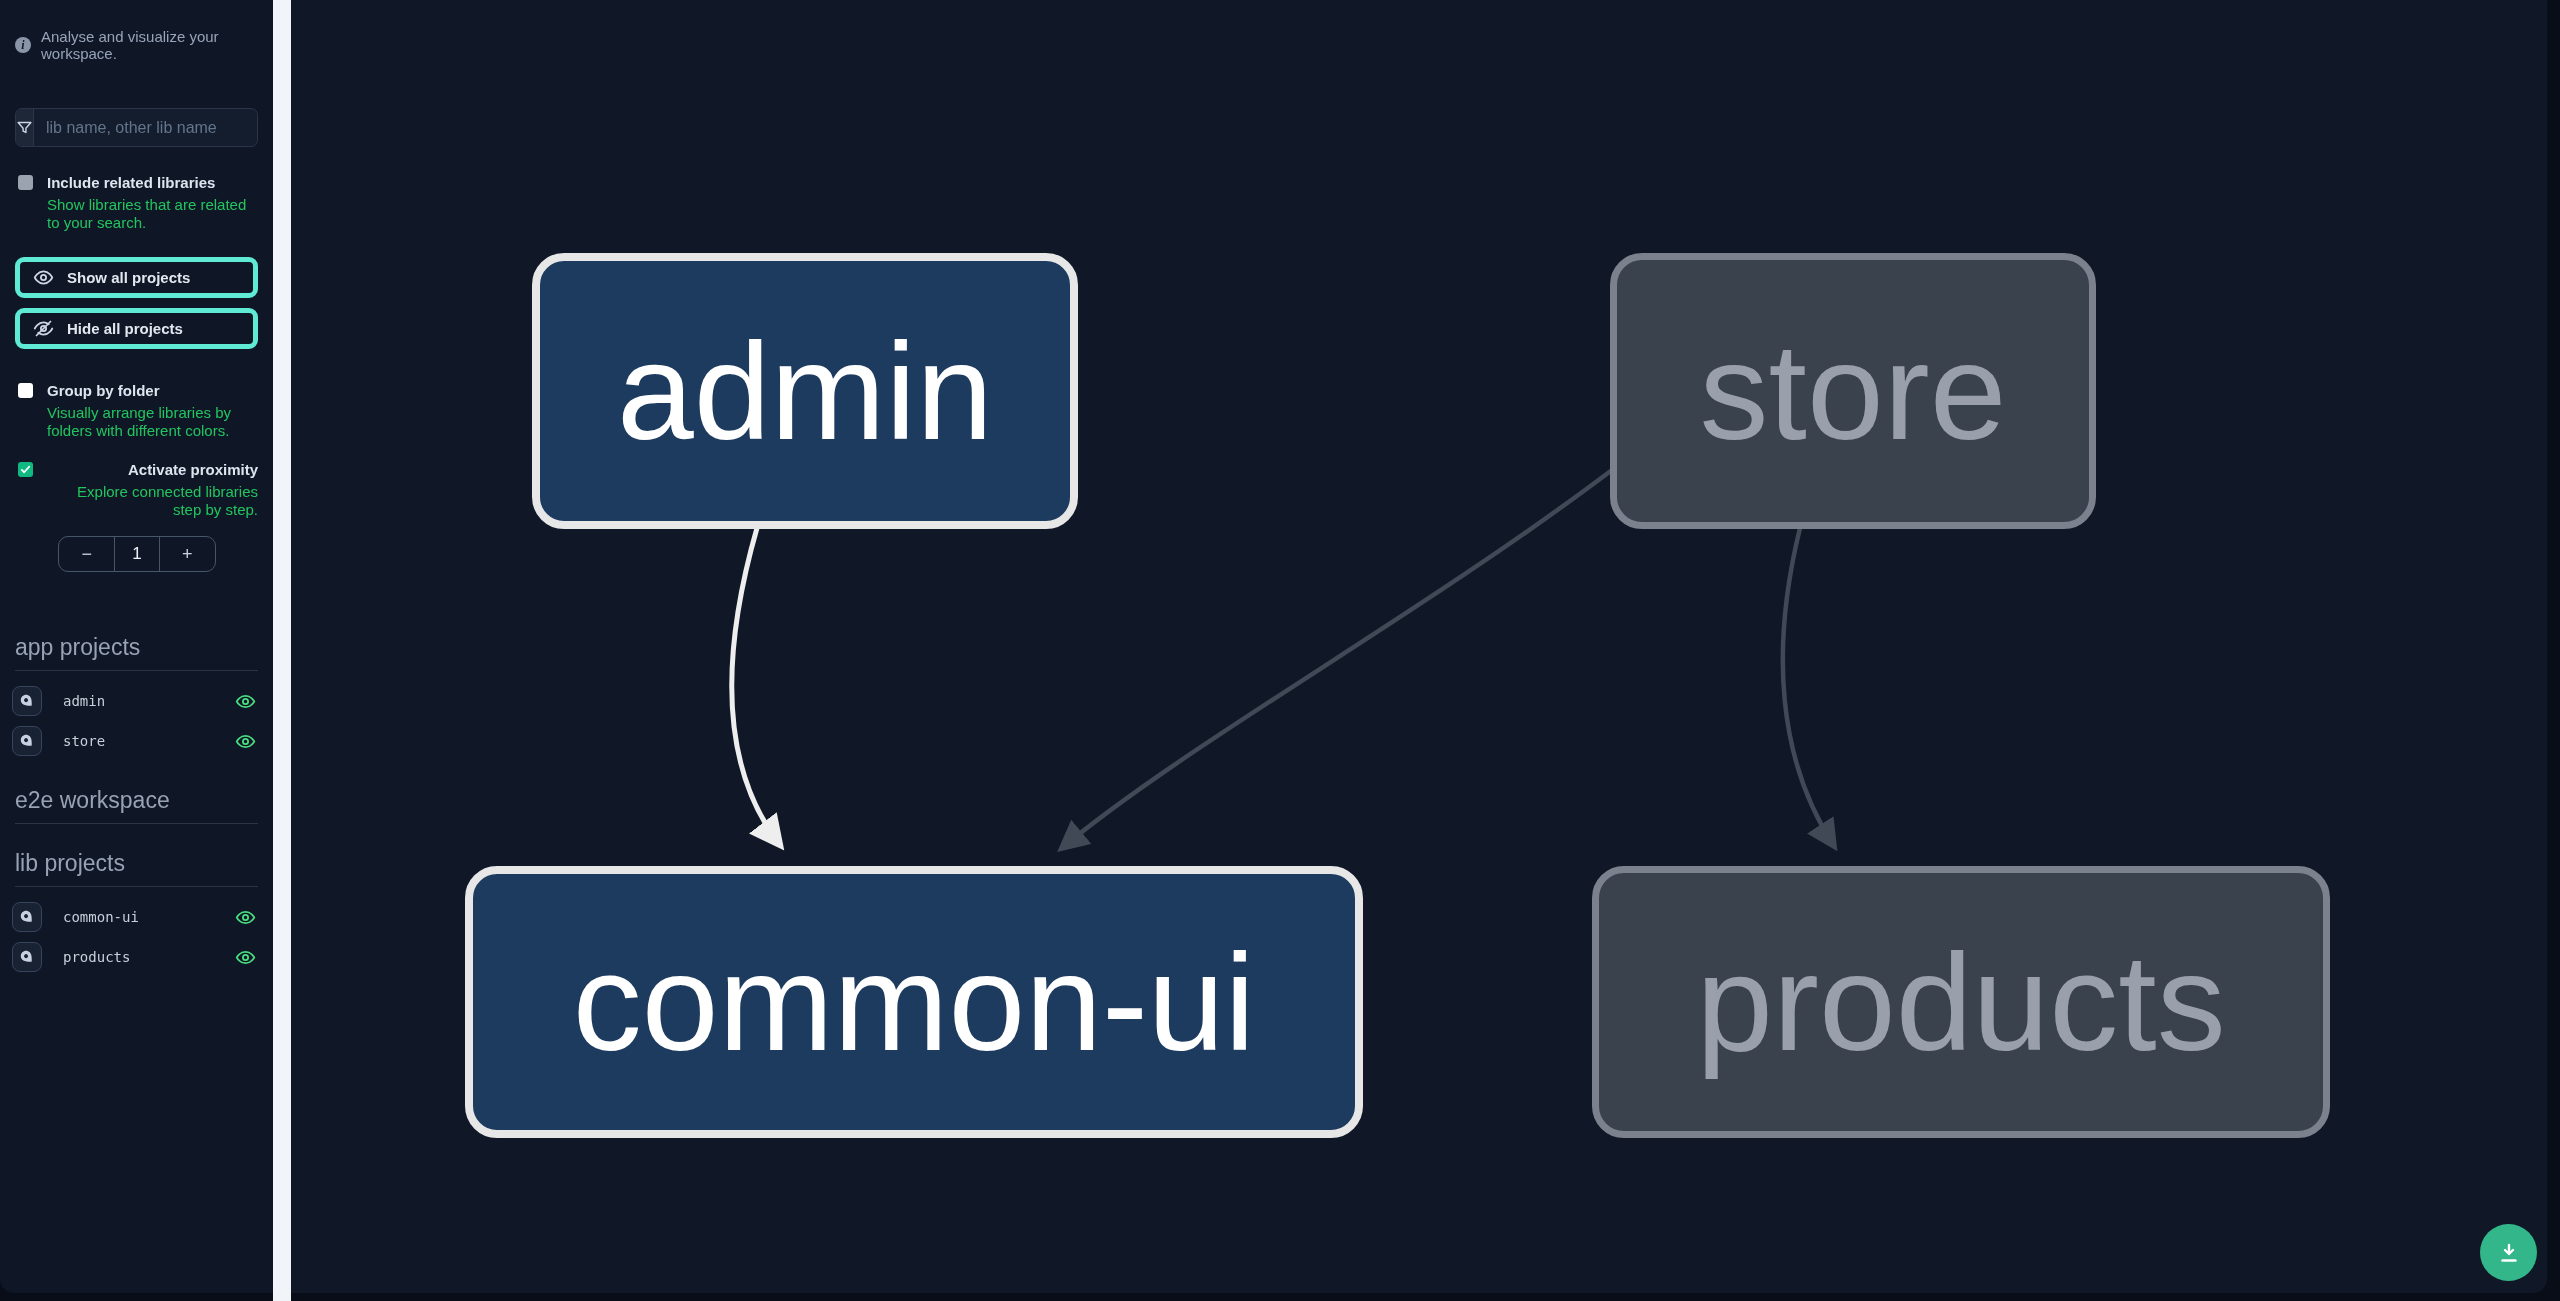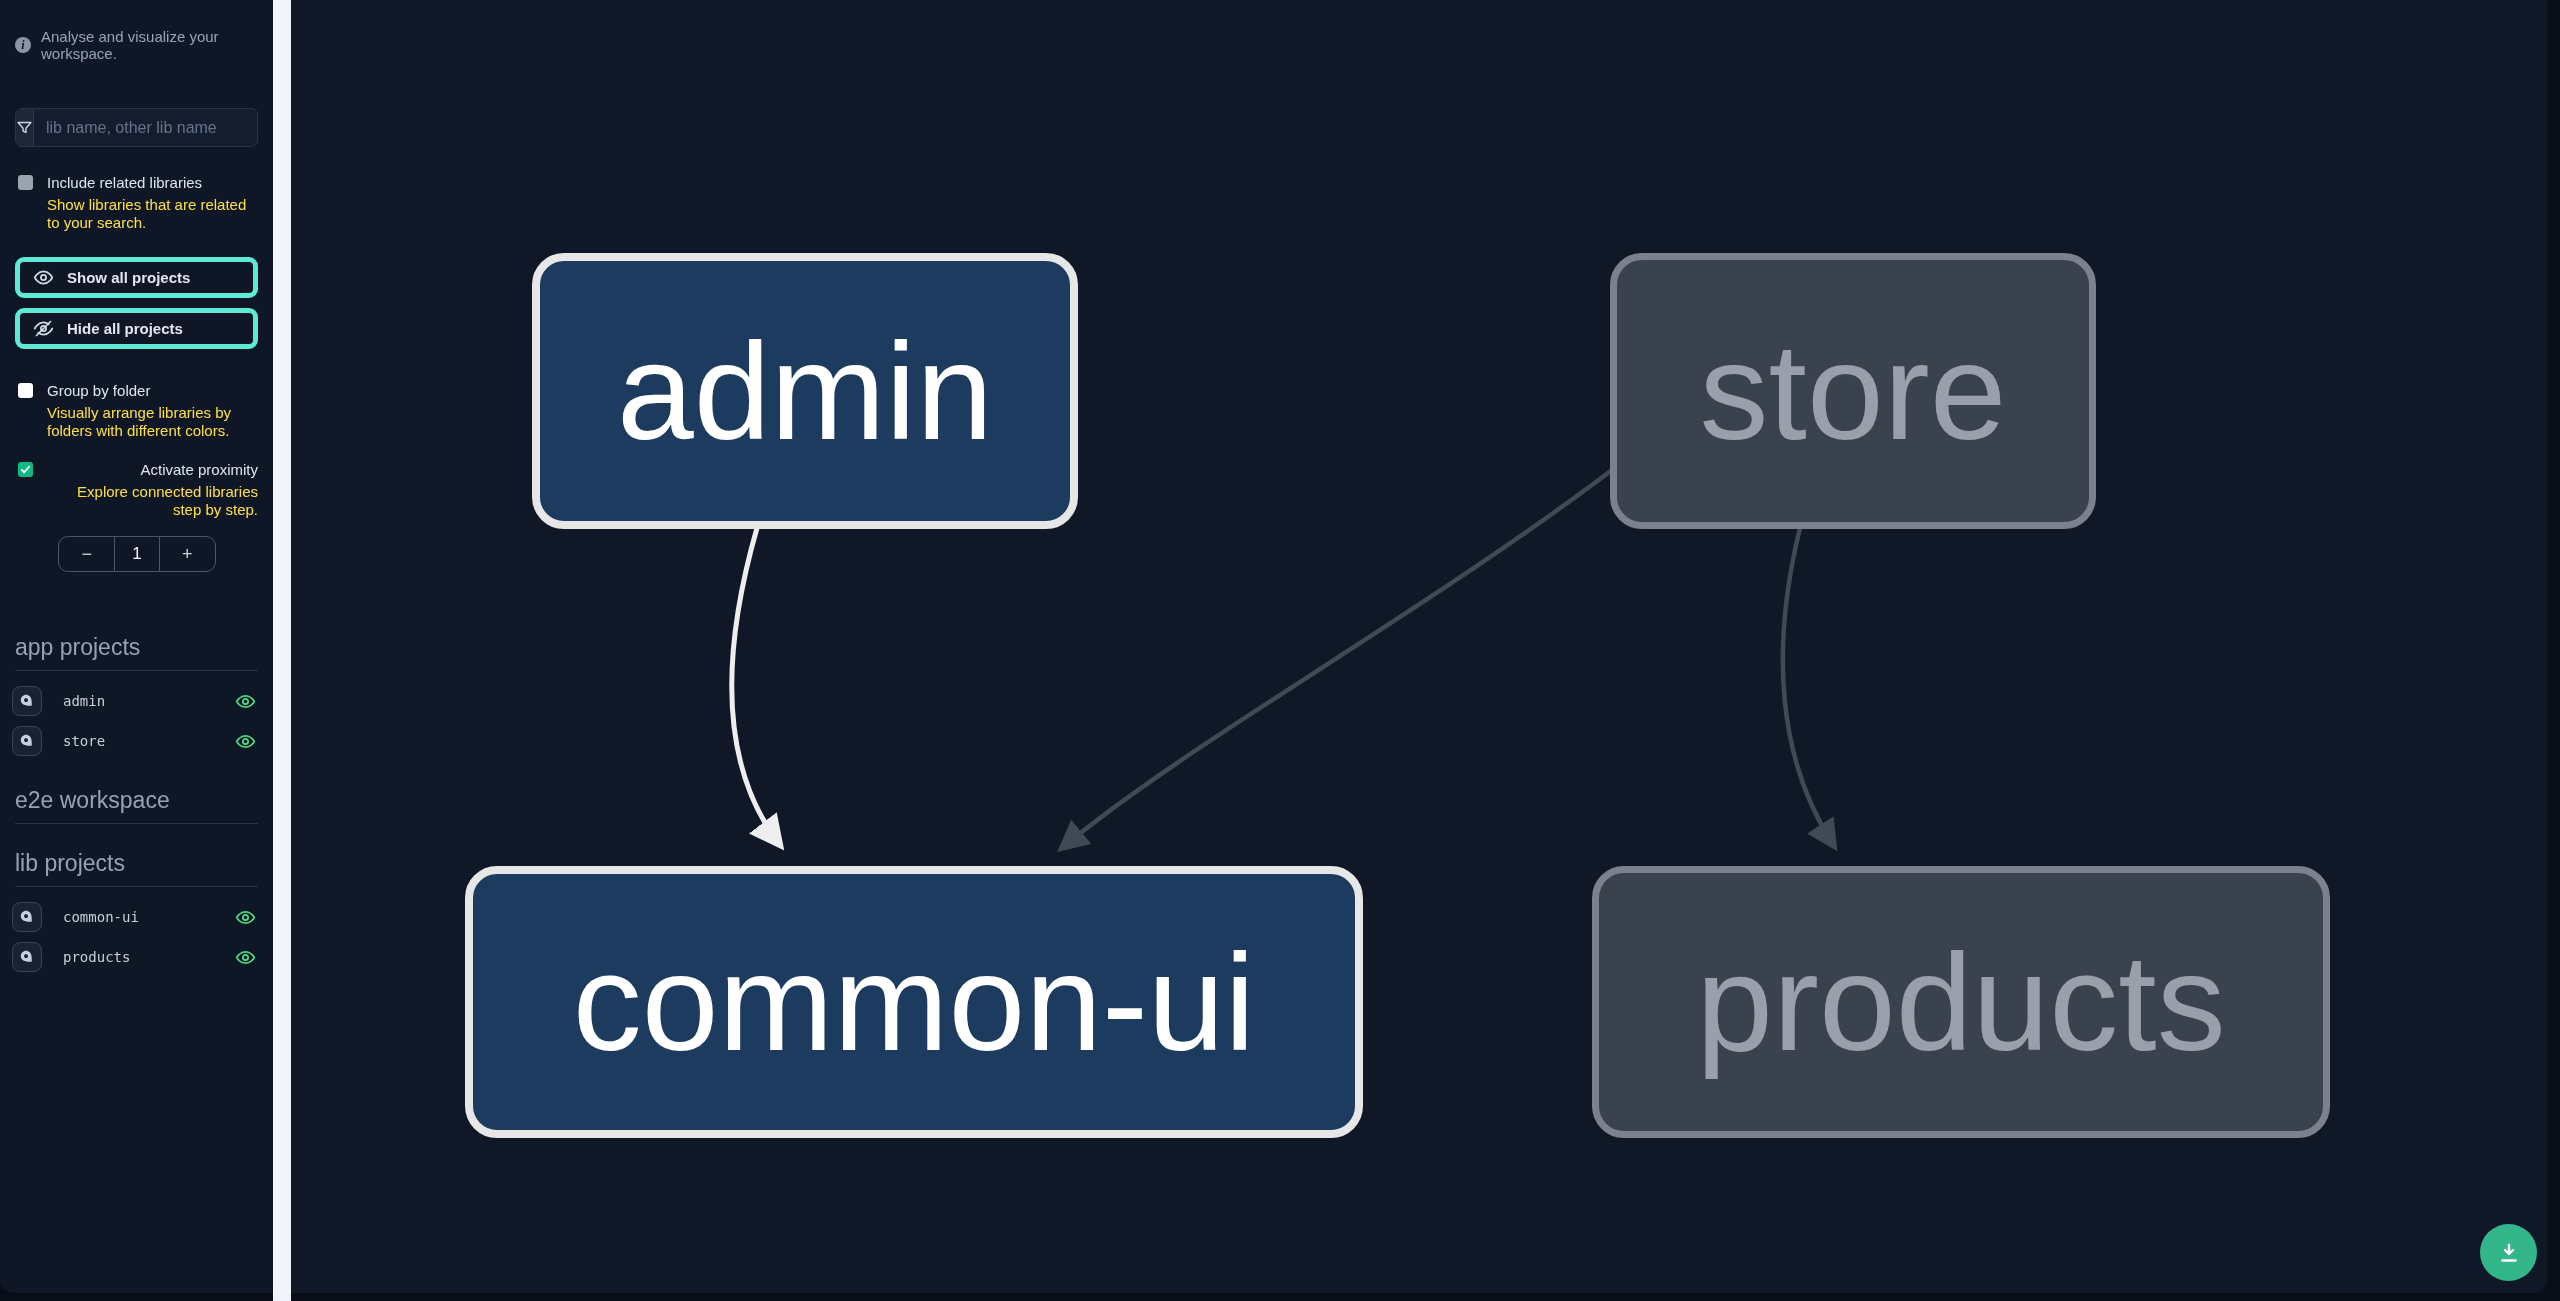--- a/index.html
+++ b/index.html
@@ -73,23 +73,23 @@
   .opt-group{margin-top:33px;}
   .opt-proximity{margin-top:21px;text-align:right;}
   .cbox{
     width:15px;height:15px;border-radius:3px;margin-top:1px;
   }
   .cbox.gray{background:#9aa3af;}
   .cbox.white{background:#ffffff;}
   .cbox.green{
     background:#10b981;display:flex;align-items:center;justify-content:center;
   }
-  .opt-label{font-size:15px;font-weight:400;color:#dde5f0;line-height:17px;}
+  .opt-label{font-size:15px;font-weight:700;color:#dde5f0;line-height:17px;}
   .opt-desc{
-    grid-column:2;font-size:15px;color:#fde047;line-height:18px;
+    grid-column:2;font-size:15px;color:#22c55e;line-height:18px;
     margin-top:5px;max-width:212px;
   }
   
   .btn-stack{margin-top:25px;}
   .sb-btn{
     width:100%;height:41px;border:5px solid #5eead4;border-radius:9px;
     background:transparent;display:flex;align-items:center;gap:13px;
     padding:0 13px;cursor:pointer;color:#cdd7e4;box-sizing:border-box;
   }
   .sb-btn + .sb-btn{margin-top:10px;}

